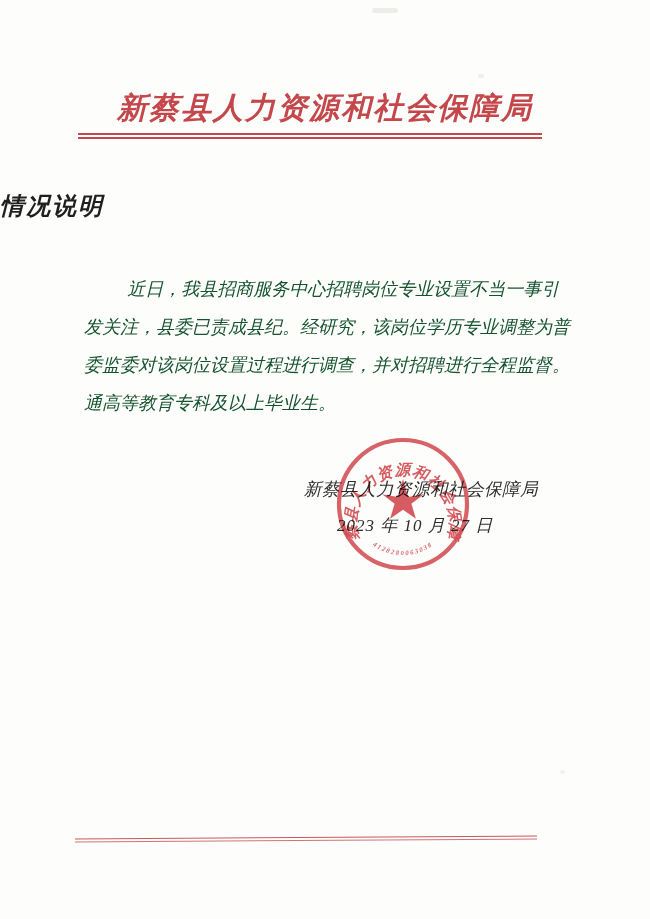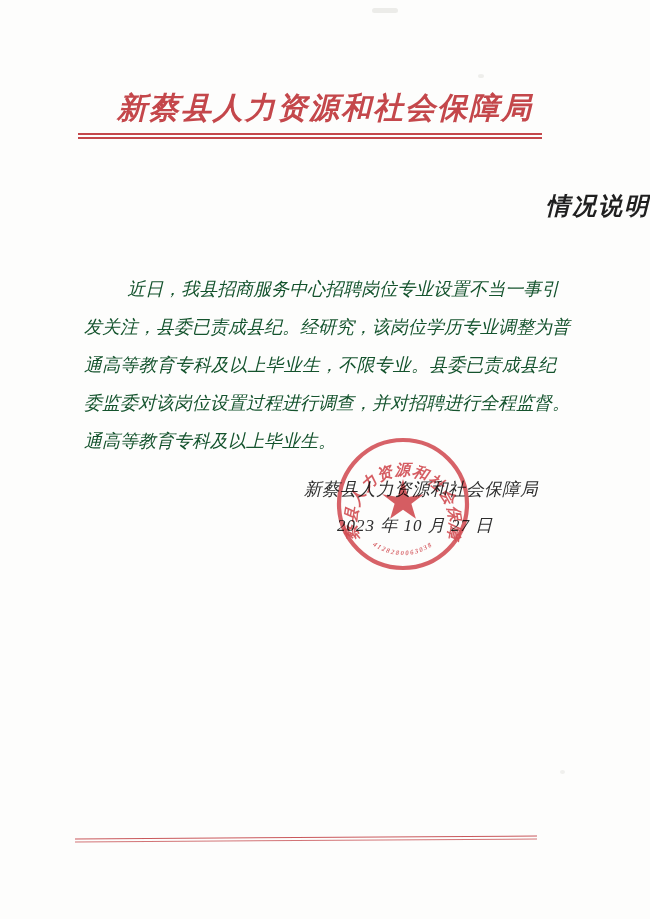--- a/index.html
+++ b/index.html
@@ -38,21 +38,21 @@
     width: 464px; height: 2px;
     border-top: 2px solid #c4474b;
     border-bottom: 2px solid #c4474b;
     padding-top: 2px;
     background-clip: content-box;
   }
   .doc-title {
     position: absolute;
     left: 0; top: 190px;
     width: 100%;
-    text-align: right;
+    text-align: left;
     font-size: 24px;
     font-weight: 700;
     letter-spacing: 2px;
     color: #1f1f1f;
   }
   .body-text {
     position: absolute;
     left: 84px; top: 270px;
     width: 472px;
     font-size: 18px;
@@ -119,21 +119,20 @@
 
   <div class="letterhead">新蔡县人力资源和社会保障局</div>
 
   <div class="header-rule"></div>
 
   <div class="doc-title">情况说明</div>
 
   <div class="body-text">
     <div class="body-line indent">近日，我县招商服务中心招聘岗位专业设置不当一事引</div>
     <div class="body-line">发关注，县委已责成县纪。经研究，该岗位学历专业调整为普</div>
-    <div class="body-line">通高等教育专科及以上毕业生，不限专业。县委已责成县纪</div>
     <div class="body-line">委监委对该岗位设置过程进行调查，并对招聘进行全程监督。</div>
     <div class="body-line last">通高等教育专科及以上毕业生。</div>
   </div>
 
   <div class="signature">新蔡县人力资源和社会保障局</div>
 
   <div class="doc-date">2023 年 10 月 27 日</div>
 
   <svg class="seal" viewBox="0 0 150 150">
     <defs>

